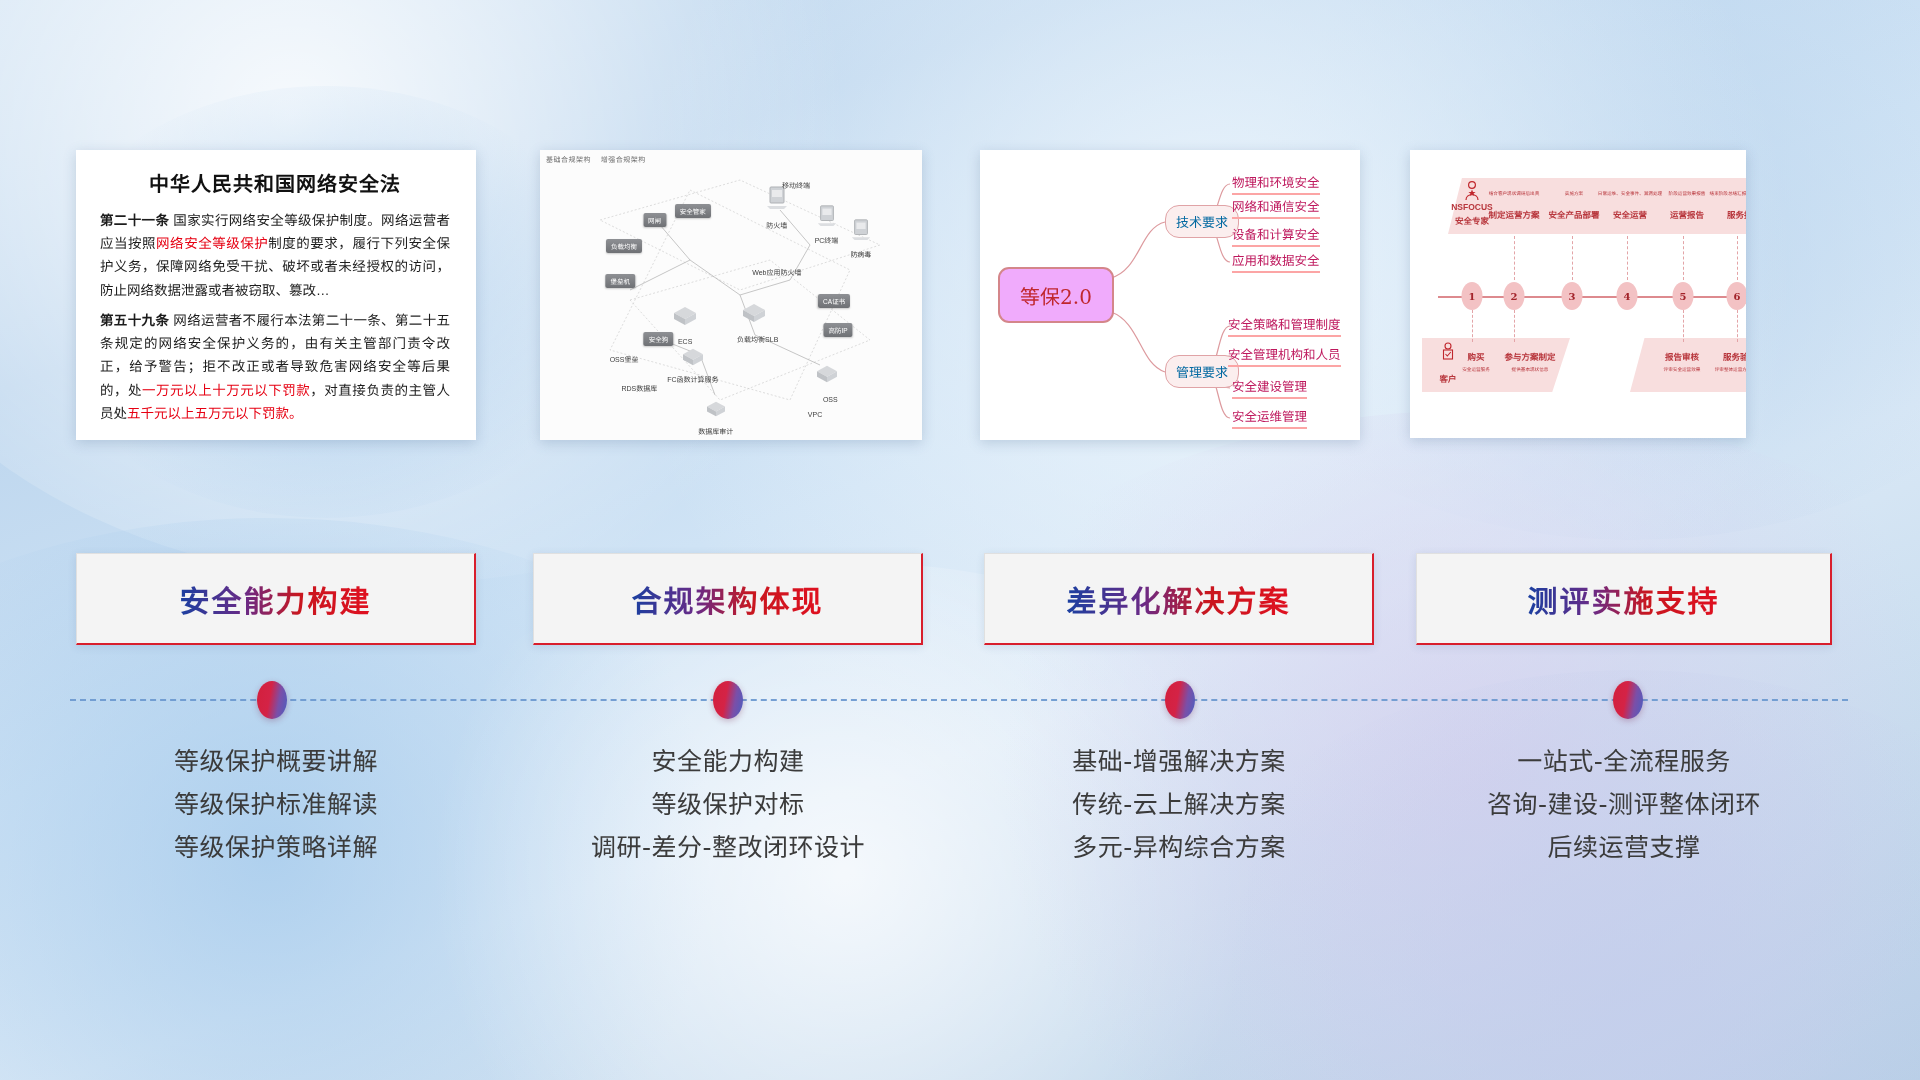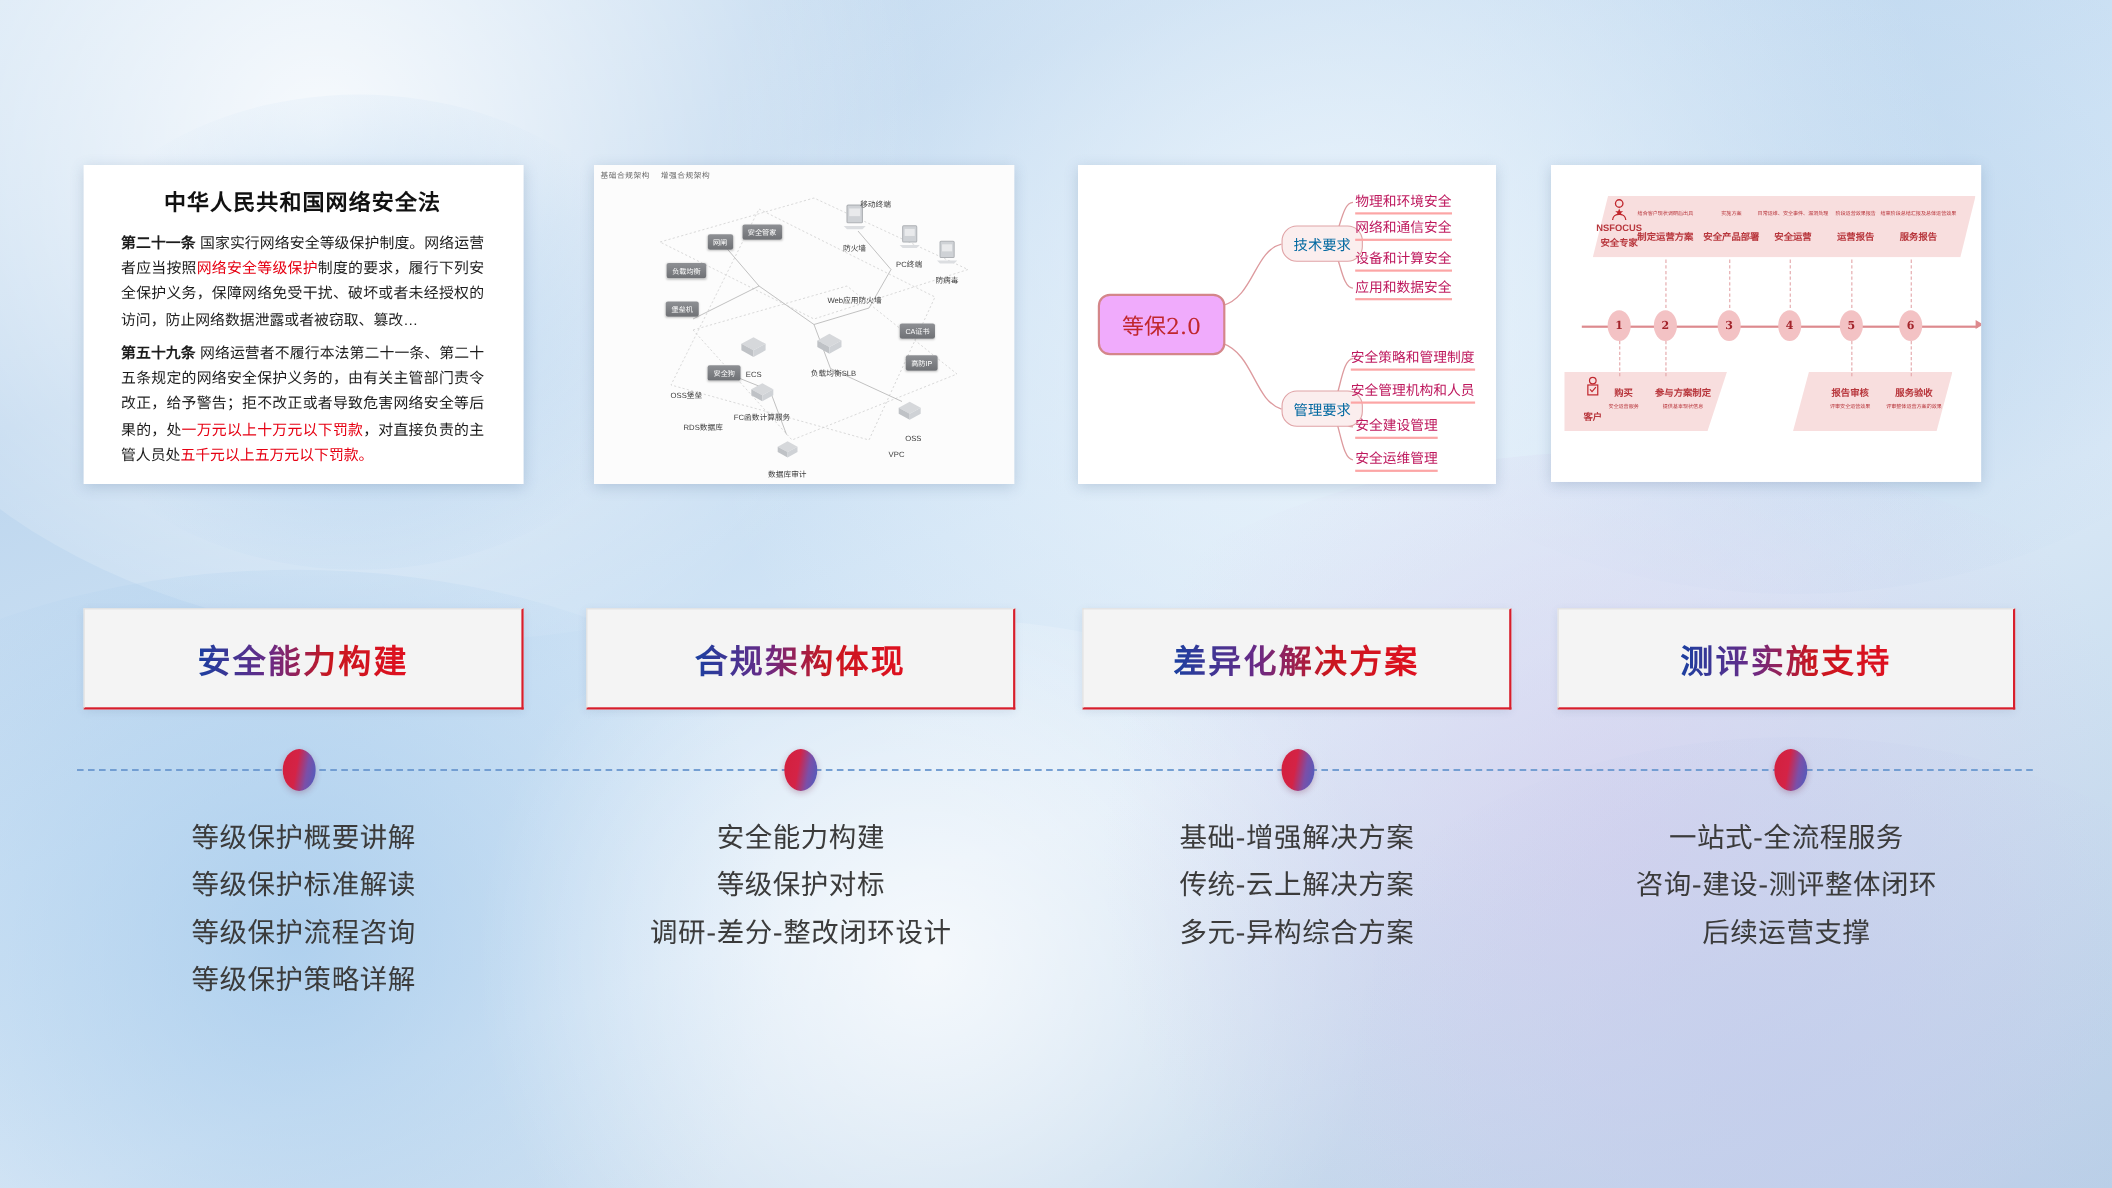--- a/index.html
+++ b/index.html
@@ -30,27 +30,27 @@
     background:radial-gradient(circle at 50% 50%,rgba(160,200,236,.6),rgba(160,200,236,0) 70%);}
   .bg-g8{right:-10%;bottom:-22%;width:50%;height:60%;border-radius:50%;
     background:radial-gradient(circle at 50% 50%,rgba(196,206,236,.8),rgba(196,206,236,0) 70%);}
 
   
   #cards{position:absolute;left:0;top:150px;width:1920px;height:300px;z-index:2;}
   .card{position:absolute;top:0;background:#fff;box-shadow:0 3px 12px rgba(60,90,130,.22);}
   .card.c0{left:76px;width:400px;height:290px;}
   .card.c1{left:540px;width:382px;height:290px;}
   .card.c2{left:980px;width:380px;height:290px;}
-  .card.c3{left:1410px;width:391px;height:288px;}
+  .card.c3{left:1410px;width:336px;height:288px;}
 
   
   .law{padding:14px 20px 10px 18px;box-sizing:border-box;height:100%;}
   .law-title{text-align:center;font-weight:bold;font-size:20px;color:#111;
     letter-spacing:1px;margin:4px 0 12px;font-family:"DejaVu Sans",sans-serif;}
-  .law-p{font-size:13.5px;line-height:1.72;color:#1c1c1c;text-align:justify;margin:0 16px 7px;}
+  .law-p{font-size:13.5px;line-height:1.72;color:#1c1c1c;text-align:justify;margin:0 6px 7px;}
   .law-p b{font-weight:bold;}
   .law-p .red{color:#e60012;}
 
   
   .arch{position:relative;width:100%;height:100%;overflow:hidden;background:#fcfcfc;}
   .arch-hdr{position:absolute;left:6px;top:4px;font-size:7px;color:#6a6a6a;letter-spacing:.5px;}
   .arch-svg{position:absolute;inset:0;}
   .node{position:absolute;font-size:7px;color:#3c3c3c;text-align:center;
     transform:translate(-50%,-50%);white-space:nowrap;}
   .chip{position:absolute;transform:translate(-50%,-50%);
@@ -386,21 +386,20 @@
   <div class="tl-dot" style="left:272px;"></div>
   <div class="tl-dot" style="left:728px;"></div>
   <div class="tl-dot" style="left:1180px;"></div>
   <div class="tl-dot" style="left:1628px;"></div>
 </div>
 
 <div id="lists">
   <div class="lcol l0">
     <div>等级保护概要讲解</div>
     <div>等级保护标准解读</div>
-    <div>等级保护流程咨询</div>
     <div>等级保护策略详解</div>
   </div>
   <div class="lcol l1">
     <div>安全能力构建</div>
     <div>等级保护对标</div>
     <div>调研-差分-整改闭环设计</div>
   </div>
   <div class="lcol l2">
     <div>基础-增强解决方案</div>
     <div>传统-云上解决方案</div>

